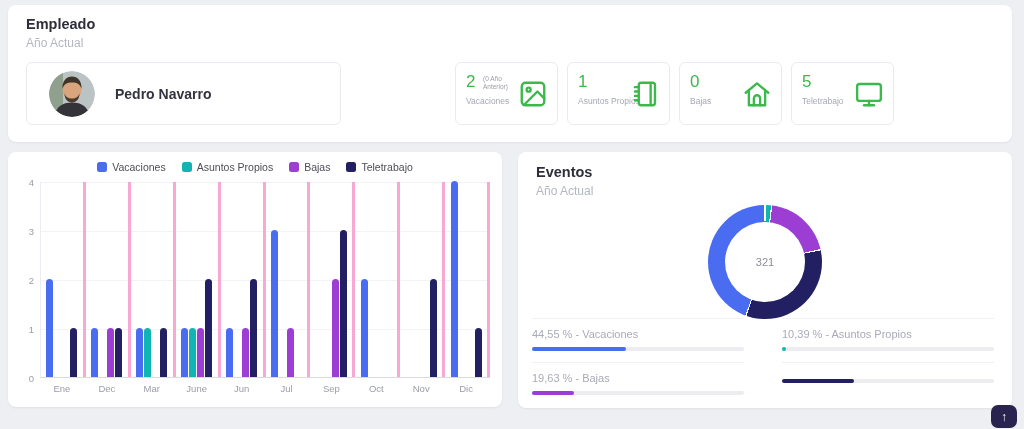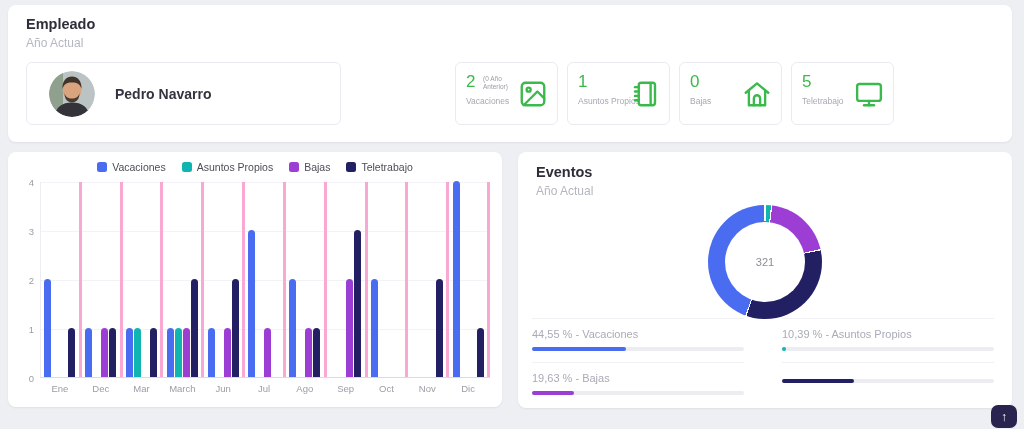--- a/index.html
+++ b/index.html
@@ -190,42 +190,35 @@
           <div class="bar" style="height: 49px; background: rgb(16, 181, 178);"></div>
           <div class="bar" style="height: 0px; background: rgb(156, 61, 211); visibility: hidden;"></div>
           <div class="bar" style="height: 49px; background: rgb(34, 31, 99);"></div>
           <div class="month-label">Mar</div>
         </div>
         <div class="month-group">
           <div class="bar" style="height: 49px; background: rgb(74, 108, 240);"></div>
           <div class="bar" style="height: 49px; background: rgb(16, 181, 178);"></div>
           <div class="bar" style="height: 49px; background: rgb(156, 61, 211);"></div>
           <div class="bar" style="height: 98px; background: rgb(34, 31, 99);"></div>
-          <div class="month-label">March</div>
+          <div class="month-label">June</div>
         </div>
         <div class="month-group">
           <div class="bar" style="height: 49px; background: rgb(74, 108, 240);"></div>
           <div class="bar" style="height: 0px; background: rgb(16, 181, 178); visibility: hidden;"></div>
           <div class="bar" style="height: 49px; background: rgb(156, 61, 211);"></div>
           <div class="bar" style="height: 98px; background: rgb(34, 31, 99);"></div>
           <div class="month-label">Jun</div>
         </div>
         <div class="month-group">
           <div class="bar" style="height: 147px; background: rgb(74, 108, 240);"></div>
           <div class="bar" style="height: 0px; background: rgb(16, 181, 178); visibility: hidden;"></div>
           <div class="bar" style="height: 49px; background: rgb(156, 61, 211);"></div>
           <div class="bar" style="height: 0px; background: rgb(34, 31, 99); visibility: hidden;"></div>
           <div class="month-label">Jul</div>
-        </div>
-        <div class="month-group">
-          <div class="bar" style="height: 98px; background: rgb(74, 108, 240);"></div>
-          <div class="bar" style="height: 0px; background: rgb(16, 181, 178); visibility: hidden;"></div>
-          <div class="bar" style="height: 49px; background: rgb(156, 61, 211);"></div>
-          <div class="bar" style="height: 49px; background: rgb(34, 31, 99);"></div>
-          <div class="month-label">Ago</div>
         </div>
         <div class="month-group">
           <div class="bar" style="height: 0px; background: rgb(74, 108, 240); visibility: hidden;"></div>
           <div class="bar" style="height: 0px; background: rgb(16, 181, 178); visibility: hidden;"></div>
           <div class="bar" style="height: 98px; background: rgb(156, 61, 211);"></div>
           <div class="bar" style="height: 147px; background: rgb(34, 31, 99);"></div>
           <div class="month-label">Sep</div>
         </div>
         <div class="month-group">
           <div class="bar" style="height: 98px; background: rgb(74, 108, 240);"></div>

